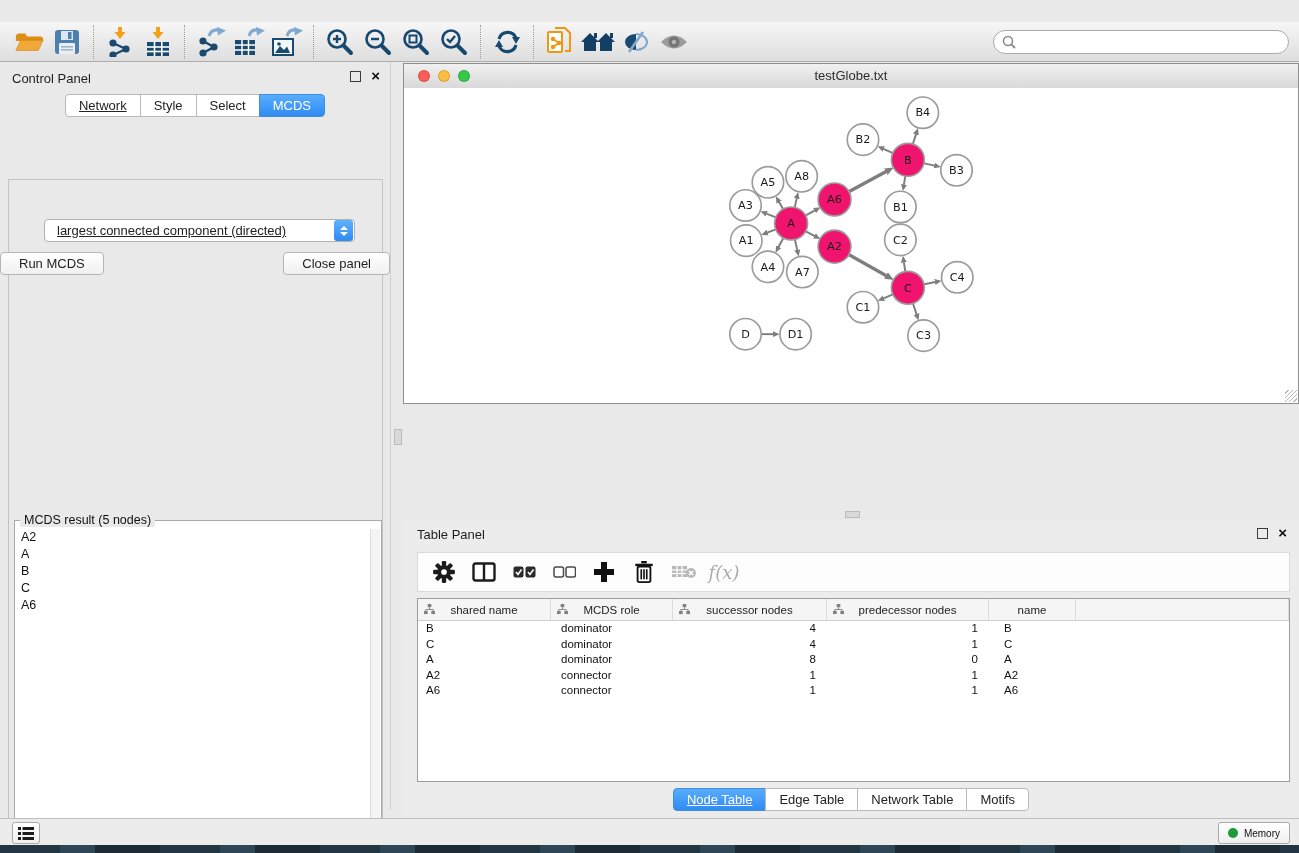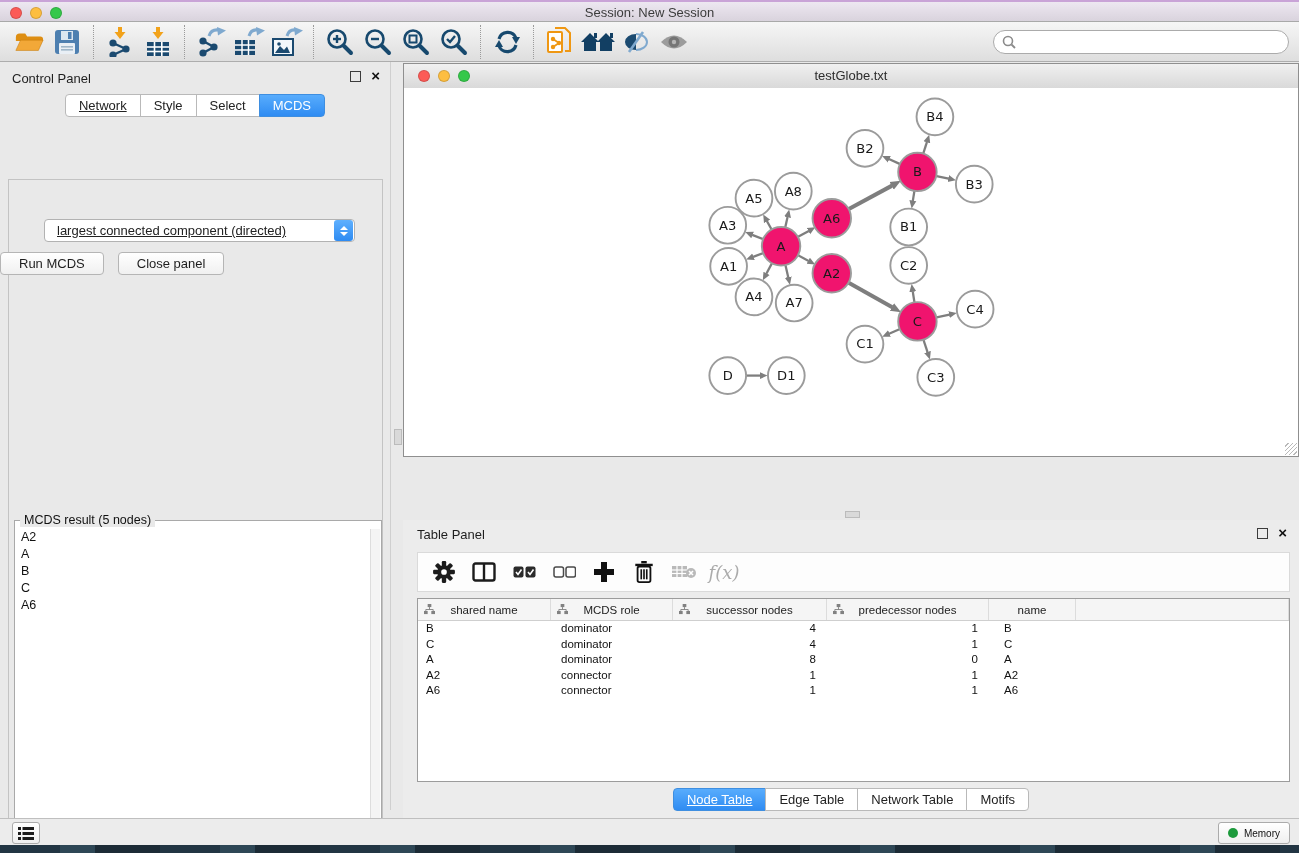--- a/index.html
+++ b/index.html
@@ -36,33 +36,33 @@
   .cp-box{position:absolute;left:8px;top:117px;width:375px;height:683px;border:1px solid #C3C3C3;box-sizing:border-box;}
   .opt-label{position:absolute;left:0;width:100%;top:134px;text-align:center;font-size:13px;color:#1e1e1e;}
   .dropdown{position:absolute;left:44px;top:157px;width:311px;height:23px;background:#fff;border:1px solid #B2B2B2;border-radius:4px;
     box-sizing:border-box;display:flex;align-items:center;}
   .dropdown .dval{flex:1;font-size:13px;padding-left:12px;white-space:nowrap;overflow:hidden;text-decoration:underline;}
   .stepper{width:19px;height:21px;border-radius:3px;background:linear-gradient(#5FB0FE,#2E8BF2);margin-right:1px;
     display:flex;flex-direction:column;align-items:center;justify-content:center;gap:2px;}
   .stepper i{width:0;height:0;border-left:4px solid transparent;border-right:4px solid transparent;}
   .stepper .up{border-bottom:4px solid #fff;}
   .stepper .dn{border-top:4px solid #fff;}
-  .cp-buttons{position:absolute;left:0;width:100%;top:190px;display:flex;justify-content:flex-start;gap:14px;}
+  .cp-buttons{position:absolute;left:0;width:100%;top:190px;display:flex;justify-content:space-between;gap:14px;}
   .btn{height:23px;line-height:21px;padding:0 18px;font-size:13px;background:linear-gradient(#FFFFFF,#F0F0F0);
     border:1px solid #B5B5B5;border-radius:4px;color:#1e1e1e;}
   .result-fieldset{position:absolute;left:14px;top:458px;width:368px;height:340px;border:1px solid #A9A9A9;background:#fff;box-sizing:border-box;}
   .result-legend{position:absolute;left:5px;top:-8px;background:#E9E9E9;padding:0 4px;font-size:12.5px;color:#111;}
   .result-list{position:absolute;left:1px;top:8px;right:10px;bottom:1px;overflow:hidden;font-size:12.5px;}
   .result-list .ritem{padding:1px 0 1px 5px;line-height:15px;color:#111;}
   .result-scroll{position:absolute;right:1px;top:8px;bottom:1px;width:9px;background:#F4F4F4;border-left:1px solid #DDD;}
   
   .vgrip{position:absolute;left:394px;top:429px;width:8px;height:16px;background:#D9D9D9;border:1px solid #BBB;box-sizing:border-box;}
   .hgrip{position:absolute;left:845px;top:511px;width:15px;height:7px;background:#D9D9D9;border:1px solid #BBB;box-sizing:border-box;}
   
-  .net-window{position:absolute;left:403px;top:63px;width:896px;height:394px;border:1px solid #8F8F8F;box-sizing:border-box;background:#fff;}
+  .net-window{position:absolute;left:403px;top:63px;width:896px;height:341px;border:1px solid #8F8F8F;box-sizing:border-box;background:#fff;}
   .net-titlebar{position:relative;height:24px;background:linear-gradient(#F0F0F0,#D9D9D9);border-bottom:1px solid #AFAFAF;}
   .net-titlebar .lights{left:14px;top:6px;}
   .net-titlebar .title{position:absolute;left:0;right:0;top:4px;text-align:center;font-size:13px;color:#2d2d2d;}
   .net-canvas{position:absolute;left:0;top:24px;right:0;bottom:0;background:#fff;}
   .net-canvas svg{display:block;width:100%;height:100%;}
   .resize-grip{position:absolute;right:1px;bottom:1px;width:12px;height:12px;
     background:repeating-linear-gradient(135deg,transparent 0 2px,#B9B9B9 2px 3px);}
   
   .table-panel{position:absolute;left:403px;top:520px;width:896px;height:298px;background:#ECECEC;}
   .tp-head{position:relative;height:30px;}
@@ -90,28 +90,20 @@
     border:1px solid #ABABAB;border-radius:3px;display:flex;align-items:center;gap:6px;padding:0 9px;font-size:10px;color:#111;}
   .mem-dot{width:10px;height:10px;border-radius:50%;background:#1D9A3C;}
   .desktop-strip{position:absolute;left:0;top:845px;width:1299px;height:8px;
     background:repeating-linear-gradient(90deg,#223543 0 60px,#2E4756 60px 95px,#1C2B36 95px 160px);}
 </style>
 </head>
 <body>
 
 <div class="screen">
 
-  <div class="titlebar">
-    <div class="lights">
-      <span class="light red"></span>
-      <span class="light yellow"></span>
-      <span class="light green"></span>
-    </div>
-    <div class="title">Session: New Session</div>
-  </div>
 
   <div class="toolbar">
     <div class="tbtn">
       <svg width="30" height="26" viewBox="0 0 32 26">
         <path d="M2 8 q0-4 4-4 h6 l2 3 h14 q3 0 3 3 v2 H2 Z" fill="#DE8E12"></path>
         <path d="M7 11 h24 l-5 11 H2 Z" fill="#F2A838" stroke="#C87F10" stroke-width="0.6"></path>
       </svg>
     </div>
     <div class="tbtn">
       <svg width="26" height="26" viewBox="0 0 26 26">

